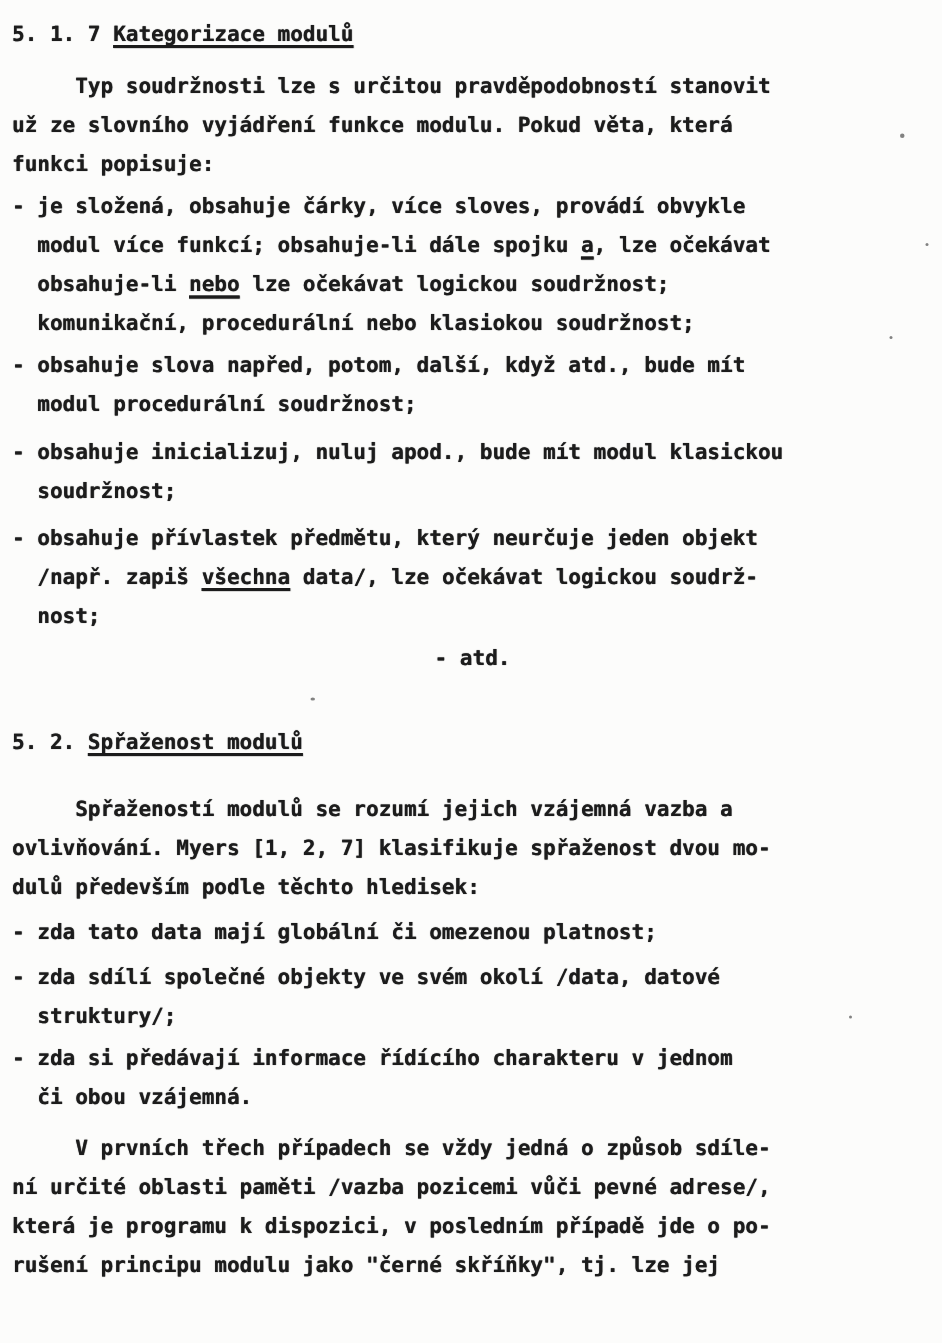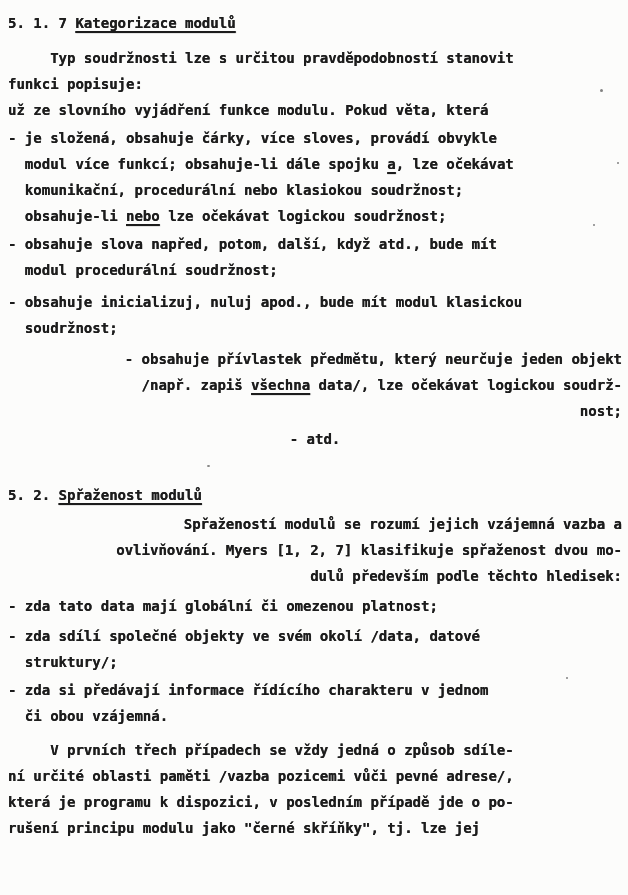--- a/index.html
+++ b/index.html
@@ -27,24 +27,24 @@
     text-underline-offset: 3px;
   }
   .heading .u {
     text-decoration-thickness: 1.8px;
   }
   
   .p1 { margin-top: 9px; }
   .b1 { margin-top: 2px; }
   .b2 { margin-top: 2px; }
   .b3 { margin-top: 6px; }
-  .b4 { margin-top: 5px; text-align: right; }
+  .b4 { margin-top: 5px; }
   .b5 { margin-top: 2px; text-align: center; }
   .h2 { margin-top: 30px; }
-  .p2 { margin-top: 3px; text-align: right; }
+  .p2 { margin-top: 19px; }
   .b6 { margin-top: 2px; }
   .b7 { margin-top: 4px; }
   .b8 { margin-top: 4px; }
   .b9 { margin-top: 2px; }
   .p3 { margin-top: 8px; }
   .speck {
     position: absolute;
     background: rgba(30,30,30,0.55);
     border-radius: 50%;
   }
@@ -56,29 +56,29 @@
 </style>
 </head>
 <body>
 
 <div class="page">
 
   <div class="line heading h1"><span>5. 1. 7 </span><span class="u">Kategorizace modulů</span></div>
 
   <div class="para p1">
     <div class="line">     Typ soudržnosti lze s určitou pravděpodobností stanovit</div>
+    <div class="line">už ze slovního vyjádření funkce modulu. Pokud věta, která</div>
     <div class="line">funkci popisuje:</div>
-    <div class="line">už ze slovního vyjádření funkce modulu. Pokud věta, která</div>
   </div>
 
   <div class="bullet b1">
     <div class="line">- je složená, obsahuje čárky, více sloves, provádí obvykle</div>
     <div class="line"><span>  modul více funkcí; obsahuje-li dále spojku </span><span class="u">a</span><span>, lze očekávat</span></div>
+    <div class="line"><span>  obsahuje-li </span><span class="u">nebo</span><span> lze očekávat logickou soudržnost;</span></div>
     <div class="line">  komunikační, procedurální nebo klasiokou soudržnost;</div>
-    <div class="line"><span>  obsahuje-li </span><span class="u">nebo</span><span> lze očekávat logickou soudržnost;</span></div>
   </div>
 
   <div class="bullet b2">
     <div class="line">- obsahuje slova napřed, potom, další, když atd., bude mít</div>
     <div class="line">  modul procedurální soudržnost;</div>
   </div>
 
   <div class="bullet b3">
     <div class="line">- obsahuje inicializuj, nuluj apod., bude mít modul klasickou</div>
     <div class="line">  soudržnost;</div>

